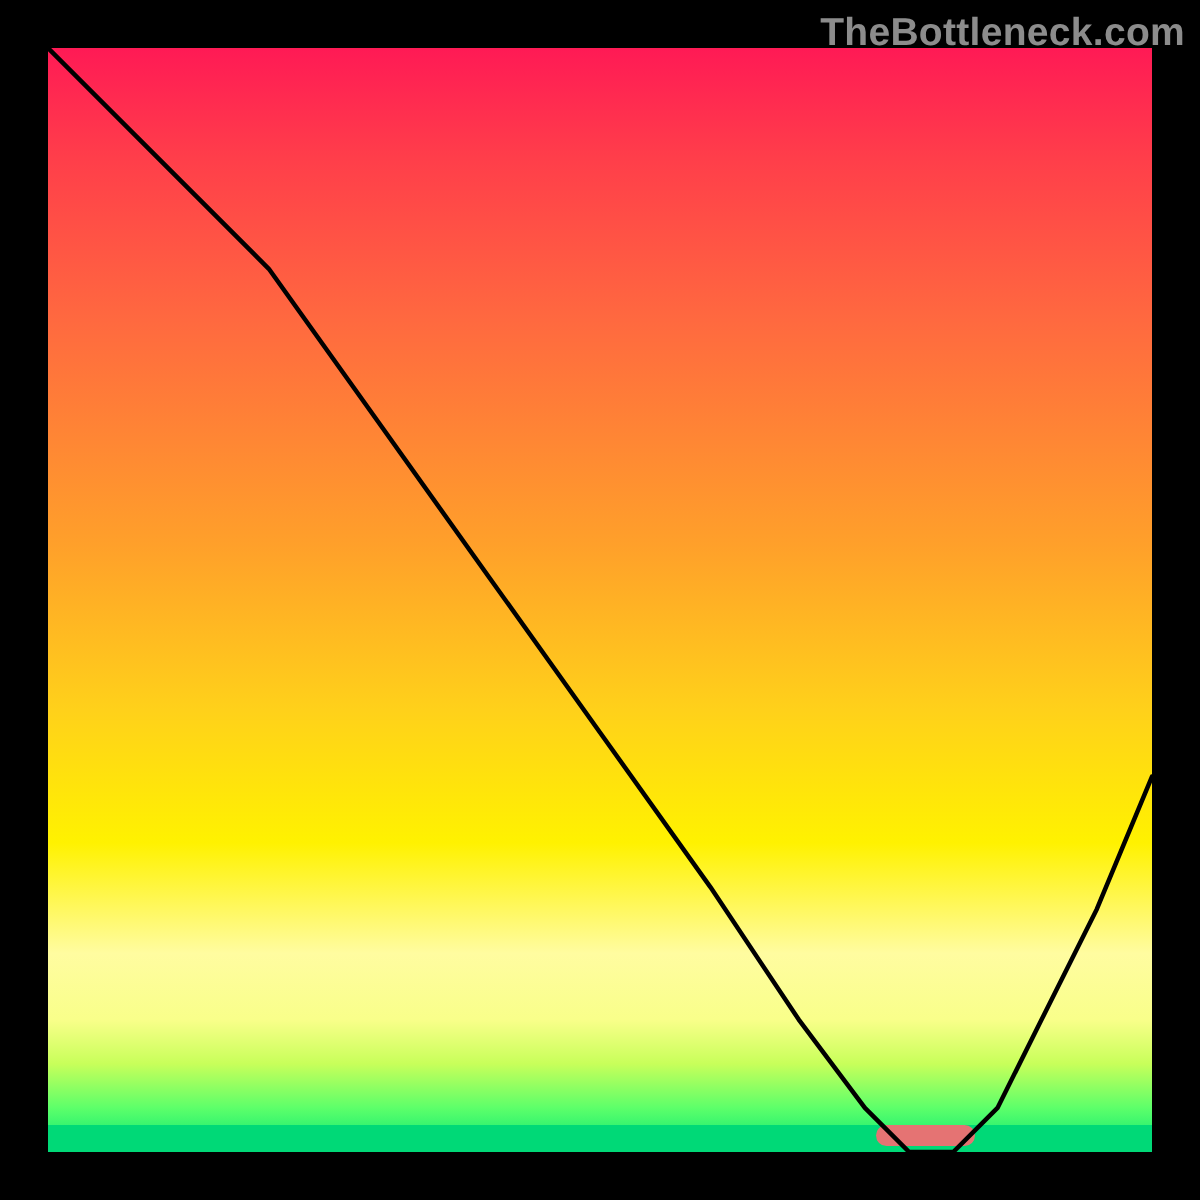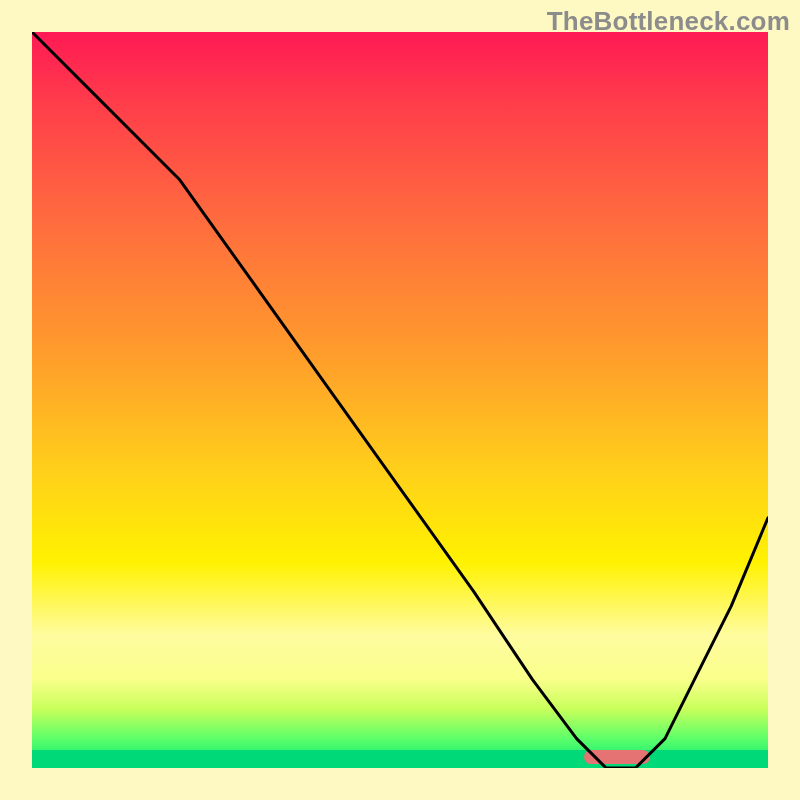--- a/index.html
+++ b/index.html
@@ -1,21 +1,21 @@
 <!DOCTYPE html>
 <html><head>
 <meta charset="utf-8">
 <style>
   * { margin: 0; padding: 0; box-sizing: border-box; }
   html, body { width: 800px; height: 800px; overflow: hidden; background: #fff; }
   .stage {
     position: relative;
     width: 800px;
     height: 800px;
-    background: #fef9c3;
+    background: #000000;
   }
   .plot-area {
     position: absolute;
     left: 32px;
     top: 32px;
     width: 736px;
     height: 736px;
     overflow: hidden;
   }
   .gradient {

